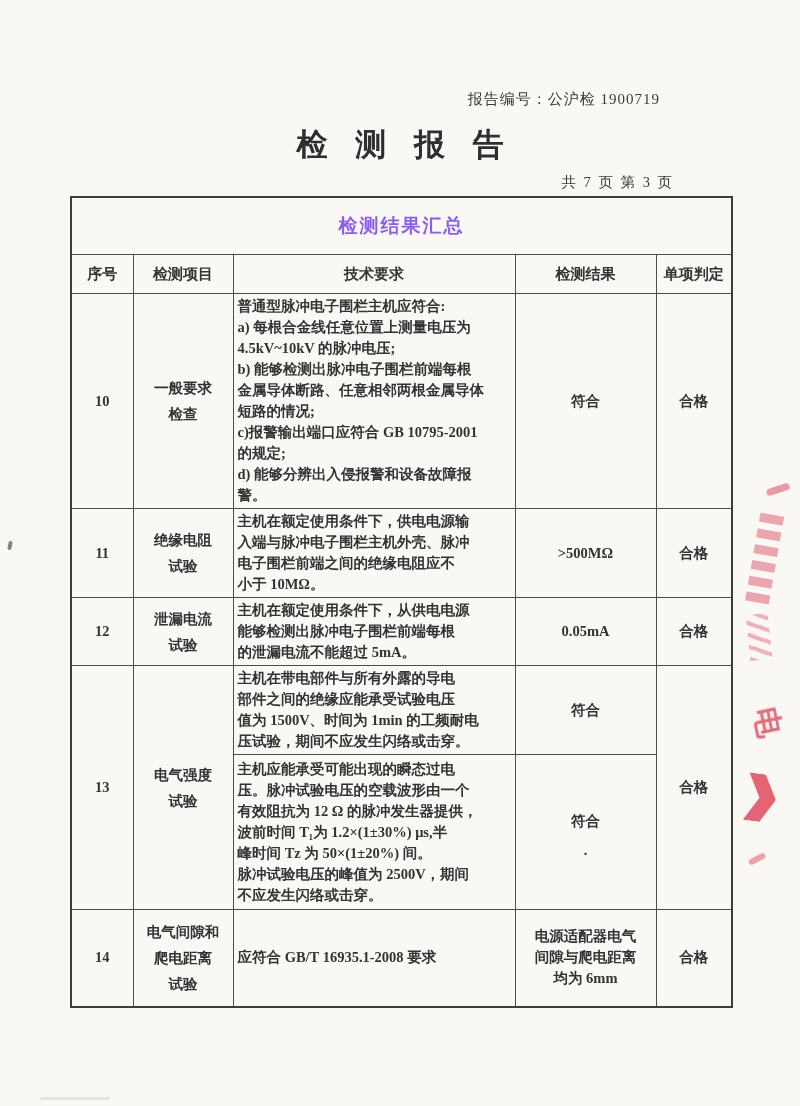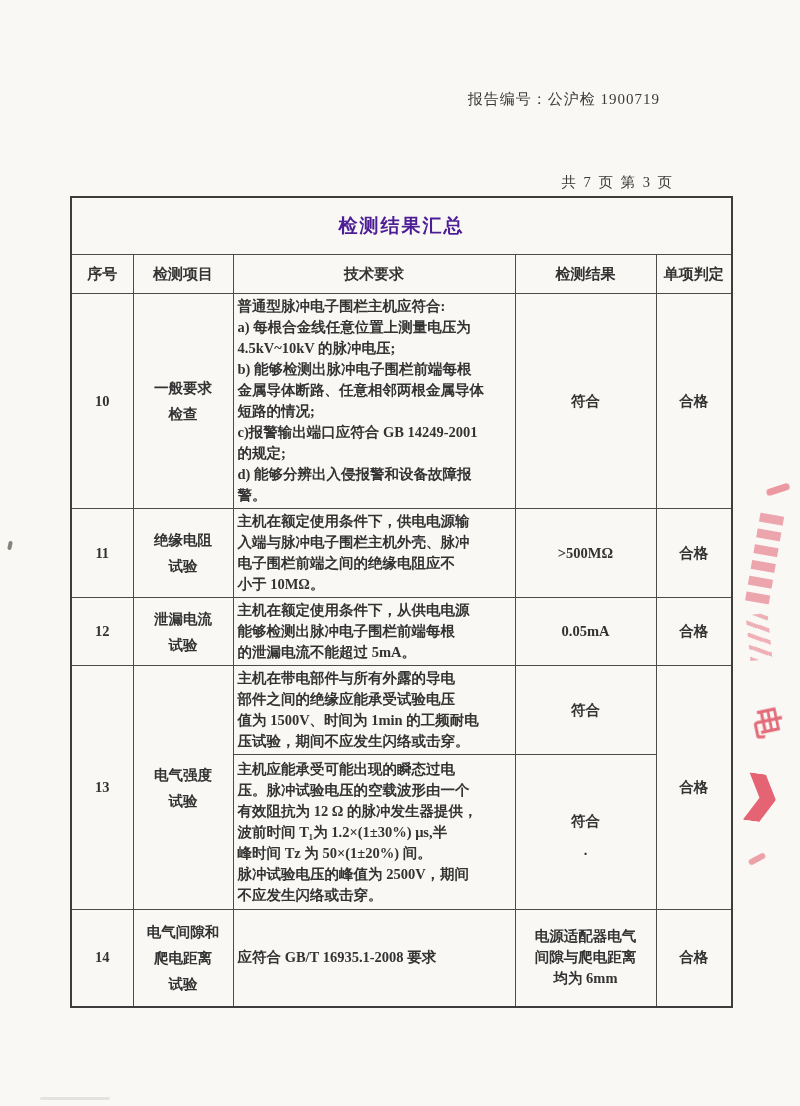--- a/index.html
+++ b/index.html
@@ -36,21 +36,21 @@
     font-size:14.5px;color:#333;
   }
   table.report td,table.report th{
     border:1px solid #4c4c4c;
     vertical-align:middle;
     padding:2px 4px;
     font-weight:bold;
   }
   tr.caption-row td{
     height:52px;text-align:center;
-    font-size:19px;font-weight:bold;letter-spacing:2px;color:#4c1d95;
+    font-size:19px;font-weight:bold;letter-spacing:2px;color:#8b5cf6;
   }
   tr.header-row th{height:34px;text-align:center;font-size:15px;}
   td.c-no{text-align:center;}
   td.c-item{text-align:center;white-space:pre-line;line-height:26px;}
   td.c-tech{
     text-align:left;white-space:pre-line;
     line-height:21px;padding:4px 6px 4px 8px;
   }
   td.c-result{text-align:center;white-space:pre-line;line-height:21px;}
   td.c-verdict{text-align:center;}
@@ -102,20 +102,21 @@
   .scan-speck{
     position:absolute;background:#56504a;border-radius:2px;
   }
 </style>
 </head>
 <body>
 
 <div id="page">
 
   <div class="report-no">报告编号：公沪检 1900719</div>
+  <div class="doc-title">检 测 报 告</div>
   <div class="page-info">共 7 页  第 3 页</div>
 
   <table class="report">
     <colgroup>
       <col style="width:62px">
         <col style="width:100px">
         <col style="width:282px">
         <col style="width:141px">
         <col style="width:76px">
     </colgroup>
@@ -134,21 +135,21 @@
     <tr class="r10">
       <td class="c-no">10</td>
       <td class="c-item">一般要求
 检查</td>
       <td class="c-tech">普通型脉冲电子围栏主机应符合:
 a) 每根合金线任意位置上测量电压为
 4.5kV~10kV 的脉冲电压;
 b) 能够检测出脉冲电子围栏前端每根
 金属导体断路、任意相邻两根金属导体
 短路的情况;
-c)报警输出端口应符合 GB 14249-2001
+c)报警输出端口应符合 GB 10795-2001
 的规定;
 d) 能够分辨出入侵报警和设备故障报
 警。</td>
       <td class="c-result">符合</td>
       <td class="c-verdict">合格</td>
     </tr>
 
     <tr class="r11">
       <td class="c-no">11</td>
       <td class="c-item">绝缘电阻

